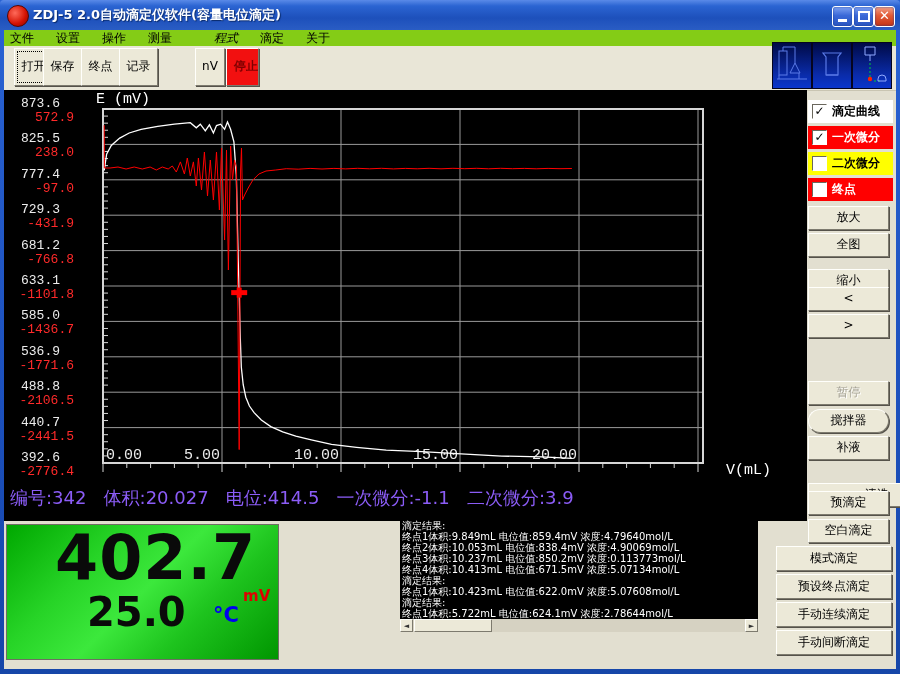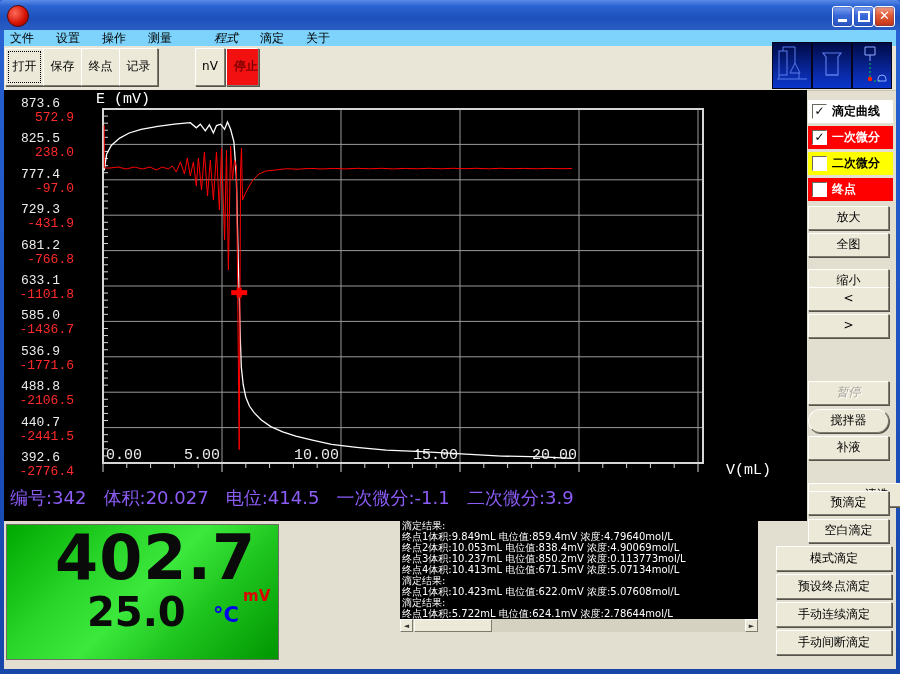--- a/index.html
+++ b/index.html
@@ -21,21 +21,21 @@
     text-shadow:1px 1px 1px #0a2a6a;white-space:nowrap;}
   .capbtn{top:6px;width:19px;height:19px;border-radius:3px;border:1px solid #fff;
     background:linear-gradient(180deg,#7fa2f2 0%,#3a68d8 45%,#2a55c0 100%);
     box-shadow:inset 0 0 2px #1a3a90;}
   #btn-min{left:832px;} #btn-max{left:853px;}
   #btn-close{left:874px;background:linear-gradient(180deg,#f0a088 0%,#e25a35 45%,#c43414 100%);}
   .glyph-min{display:block;width:9px;height:3px;background:#fff;margin:12px auto 0;}
   .glyph-max{display:block;width:8px;height:7px;border:2px solid #fff;margin:4px auto 0;}
   #btn-close span{display:block;text-align:center;color:#fff;font-size:13px;font-weight:bold;line-height:18px;}
   
-  #menubar{left:4px;top:30px;width:892px;height:16px;background:#7dd3fc;display:flex;align-items:center;}
+  #menubar{left:4px;top:30px;width:892px;height:16px;background:#84cc16;display:flex;align-items:center;}
   .menu-item{font-size:12px;color:#000;padding:0 6px;margin-right:10px;white-space:nowrap;}
   .menu-item.gap{margin-left:20px;font-style:italic;}
   
   #toolbar{left:4px;top:46px;width:892px;height:44px;background:#e9e6d7;
     border-bottom:1px solid #c9c5b2;}
   .tbtn{position:absolute;top:2px;height:36px;background:#ece9d8;font-size:12px;color:#000;
     border:1px solid;border-color:#fffffb #7d7a6e #7d7a6e #fffffb;
     box-shadow:1px 1px 0 #55524a;text-align:center;line-height:34px;}
   .tbtn.focus{outline:1px dotted #000;outline-offset:-4px;}
   #tb-stop{background:#f21010;color:#7e0000;font-weight:bold;text-align:right;}
@@ -90,20 +90,21 @@
     border:1px solid;border-color:#fffffb #7d7a6e #7d7a6e #fffffb;box-sizing:border-box;}
 </style>
 </head>
 <body>
 
 <div id="stage">
   <div id="frame" class="abs"></div>
 
   <div id="titlebar" class="abs">
     <div id="app-icon" class="abs"></div>
+    <div id="title-text" class="abs">ZDJ-5 2.0自动滴定仪软件(容量电位滴定)</div>
     <div id="btn-min" class="capbtn abs">
         <span class="glyph-min"></span>
       </div>
     <div id="btn-max" class="capbtn abs">
         <span class="glyph-max"></span>
       </div>
     <div id="btn-close" class="capbtn abs">
         <span>✕</span>
       </div>
   </div>
@@ -114,21 +115,21 @@
     <span class="menu-item">文件</span>
     <span class="menu-item">设置</span>
     <span class="menu-item">操作</span>
     <span class="menu-item">测量</span>
     <span class="menu-item gap">程式</span>
     <span class="menu-item">滴定</span>
     <span class="menu-item">关于</span>
   </div>
 
   <div id="toolbar" class="abs">
-    <div class="tbtn focus" style="left:1px;width:37px;">打开</div>
+    <div class="tbtn focus" style="left:10px;width:37px;">打开</div>
     <div class="tbtn" style="left:39px;width:37px;">保存</div>
     <div class="tbtn" style="left:77px;width:37px;">终点</div>
     <div class="tbtn" style="left:115px;width:37px;">记录</div>
     <div class="tbtn" style="left:153px;width:37px;margin-top:44px;">结果</div>
     <div class="tbtn" style="left:191px;width:28px;">nV</div>
     <div class="tbtn" id="tb-stop" style="left:222px;width:31px;">停止</div>
   </div>
 
   <div id="logo-strip" class="abs">
     <div class="tile" style="left:1px;">
@@ -301,21 +302,21 @@
     <span class="cbx"></span>
     <span>终点</span>
   </div>
 
   <div class="pbtn zbtn" style="top:206px;">放大</div>
   <div class="pbtn zbtn" style="top:233px;">全图</div>
   <div class="pbtn zbtn" style="top:260px;margin-top:9px;">缩小</div>
   <div class="pbtn zbtn" style="top:287px;">&lt;</div>
   <div class="pbtn zbtn" style="top:314px;">&gt;</div>
 
-  <div class="pbtn abtn disabled" style="top:381px;font-style:italic;">暂停</div>
+  <div class="pbtn abtn disabled" style="top:381px;">暂停</div>
   <div class="pbtn abtn" style="top:409px;border-radius:12px;">搅拌器</div>
   <div class="pbtn abtn" style="top:436px;">补液</div>
   <div class="pbtn abtn" style="top:483px;padding-left:28px;">清洗</div>
   <div class="pbtn abtn" style="top:491px;">预滴定</div>
   <div class="pbtn abtn" style="top:519px;">空白滴定</div>
 
   <div class="pbtn mbtn" style="top:546px;">模式滴定</div>
   <div class="pbtn mbtn" style="top:574px;">预设终点滴定</div>
   <div class="pbtn mbtn" style="top:602px;">手动连续滴定</div>
   <div class="pbtn mbtn" style="top:630px;">手动间断滴定</div>

